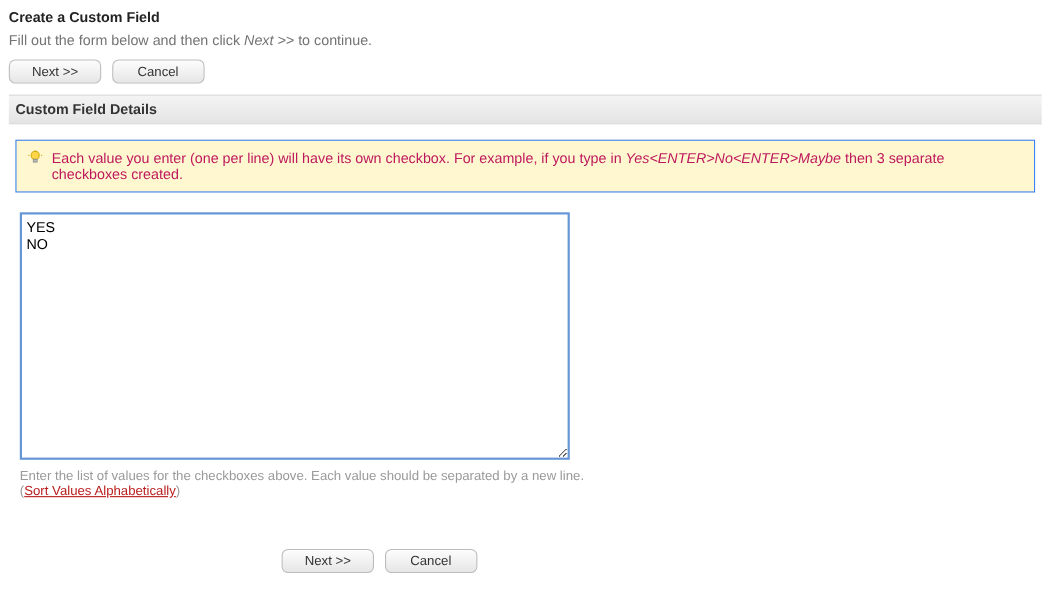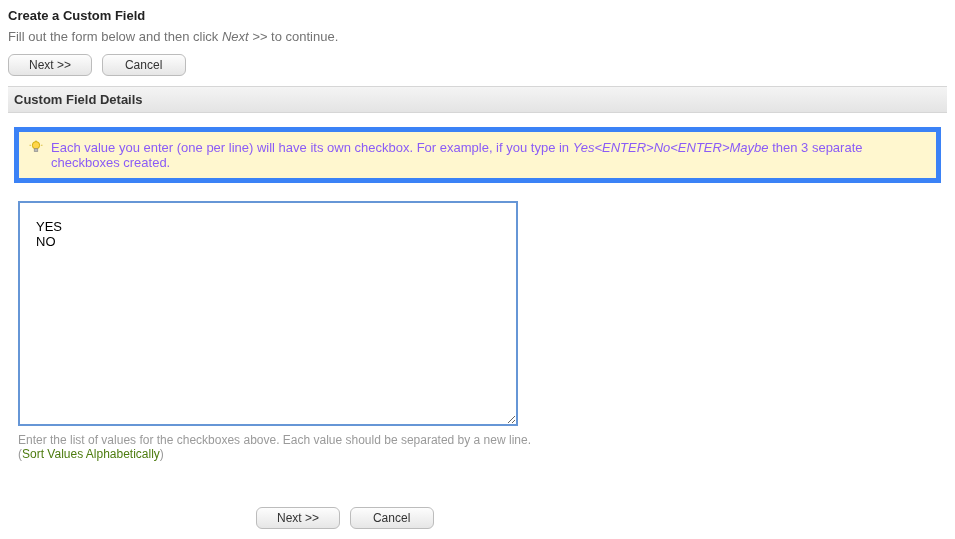--- a/index.html
+++ b/index.html
@@ -40,24 +40,24 @@
       background: linear-gradient(#f4f4f4, #e4e4e4);
       border-top: 1px solid #d6d6d6;
       border-bottom: 1px solid #d6d6d6;
       padding: 5px 6px;
       font-weight: bold;
       font-size: 13px;
       color: #333;
     }
     .hint-box {
       background: #fff7cf;
-      border: 5px solid #3b82f6;
+      border: 1px solid #3b82f6;
       padding: 8px 10px;
       margin: 14px 6px 18px 6px;
-      color: #8b5cf6;
+      color: #be185d;
       display: flex;
       align-items: flex-start;
     }
     .hint-box .bulb {
       width: 14px; height: 14px;
       margin-right: 8px;
       flex-shrink: 0;
     }
     .hint-box .italic { font-style: italic; }
     .form-row {
@@ -71,32 +71,33 @@
       color: #555;
     }
     .req { color: #cc0000; margin-right: 2px; }
     .form-field { flex: 1; }
     textarea.values {
       width: 500px;
       height: 225px;
       border: 2px solid #6696d6;
       font-family: "Lucida Grande", Verdana, Arial, sans-serif;
       font-size: 13px;
-      padding: 16px;
+      padding: 4px;
       resize: both;
       outline: none;
     }
     .help-text {
       color: #9a9a9a;
       font-size: 12px;
       margin-top: 4px;
       width: 520px;
     }
     .sort-link {
-      color: #4d7c0f;
+      color: #b91c1c;
+      text-decoration: underline;
       cursor: pointer;
     }
     .bottom-buttons {
       margin-top: 46px;
       margin-left: 248px;
     }
     .bottom-buttons .btn + .btn { margin-left: 6px; }
   </style>
 </head>
 <body>

